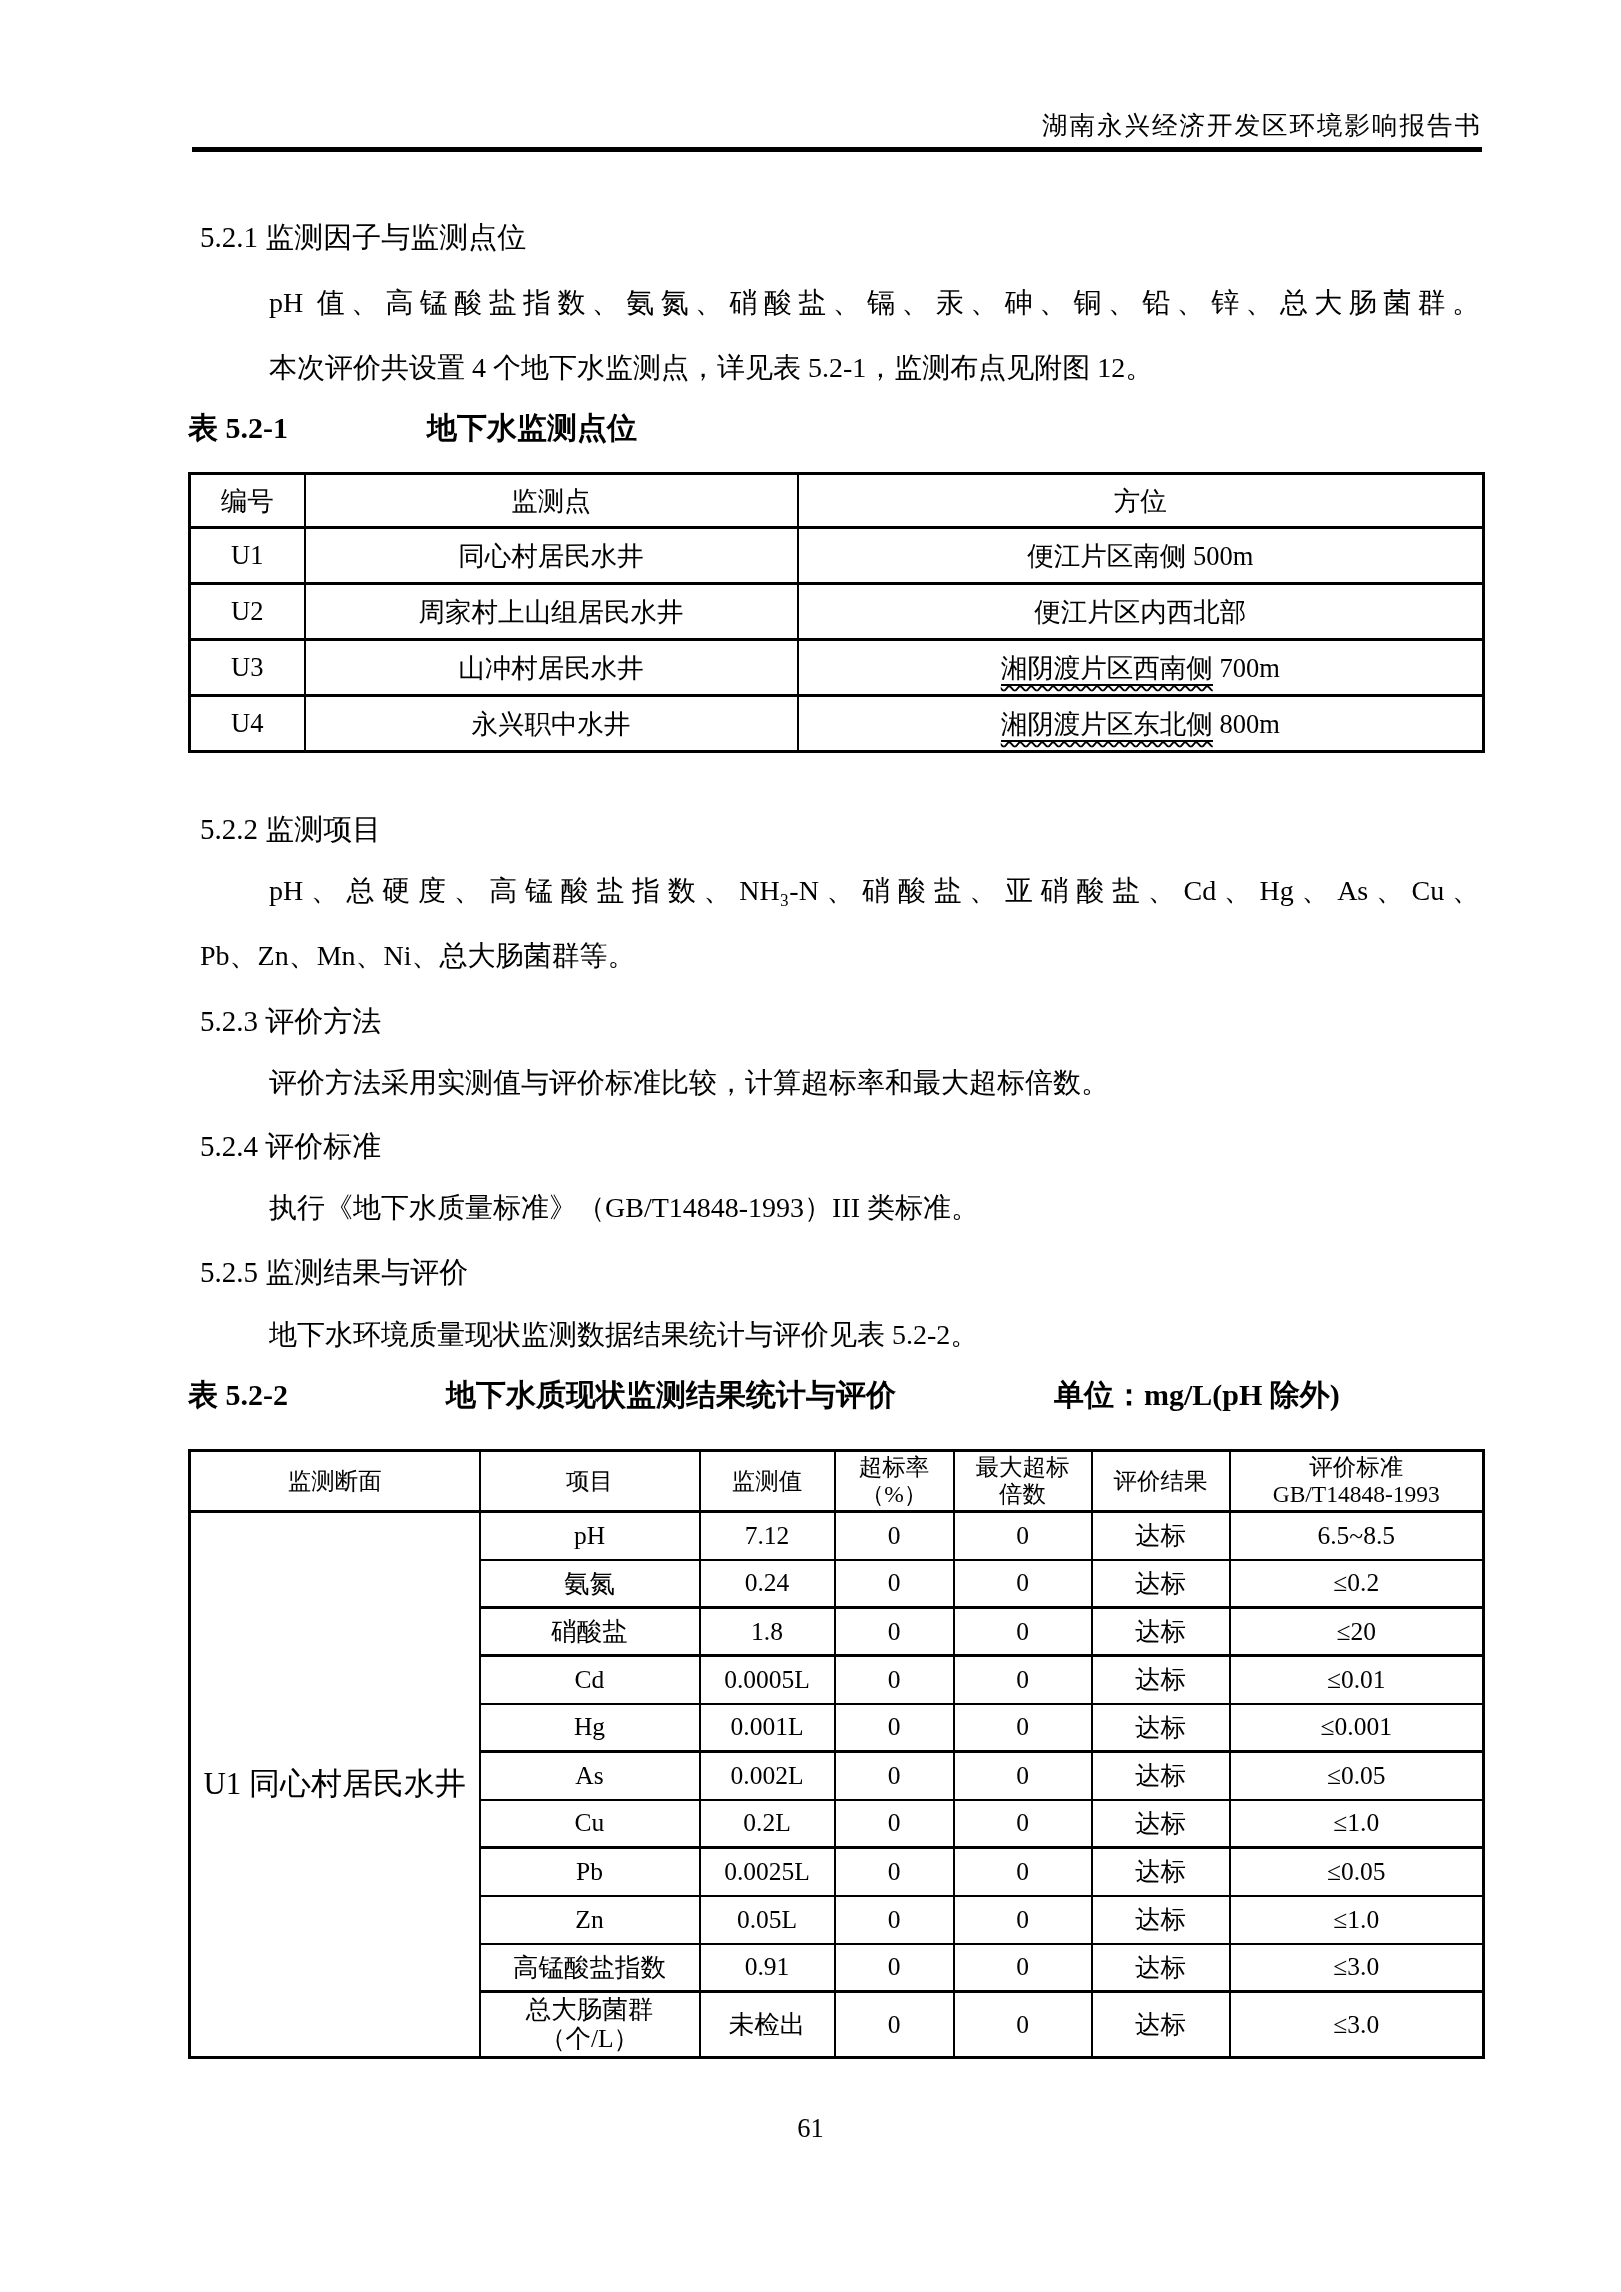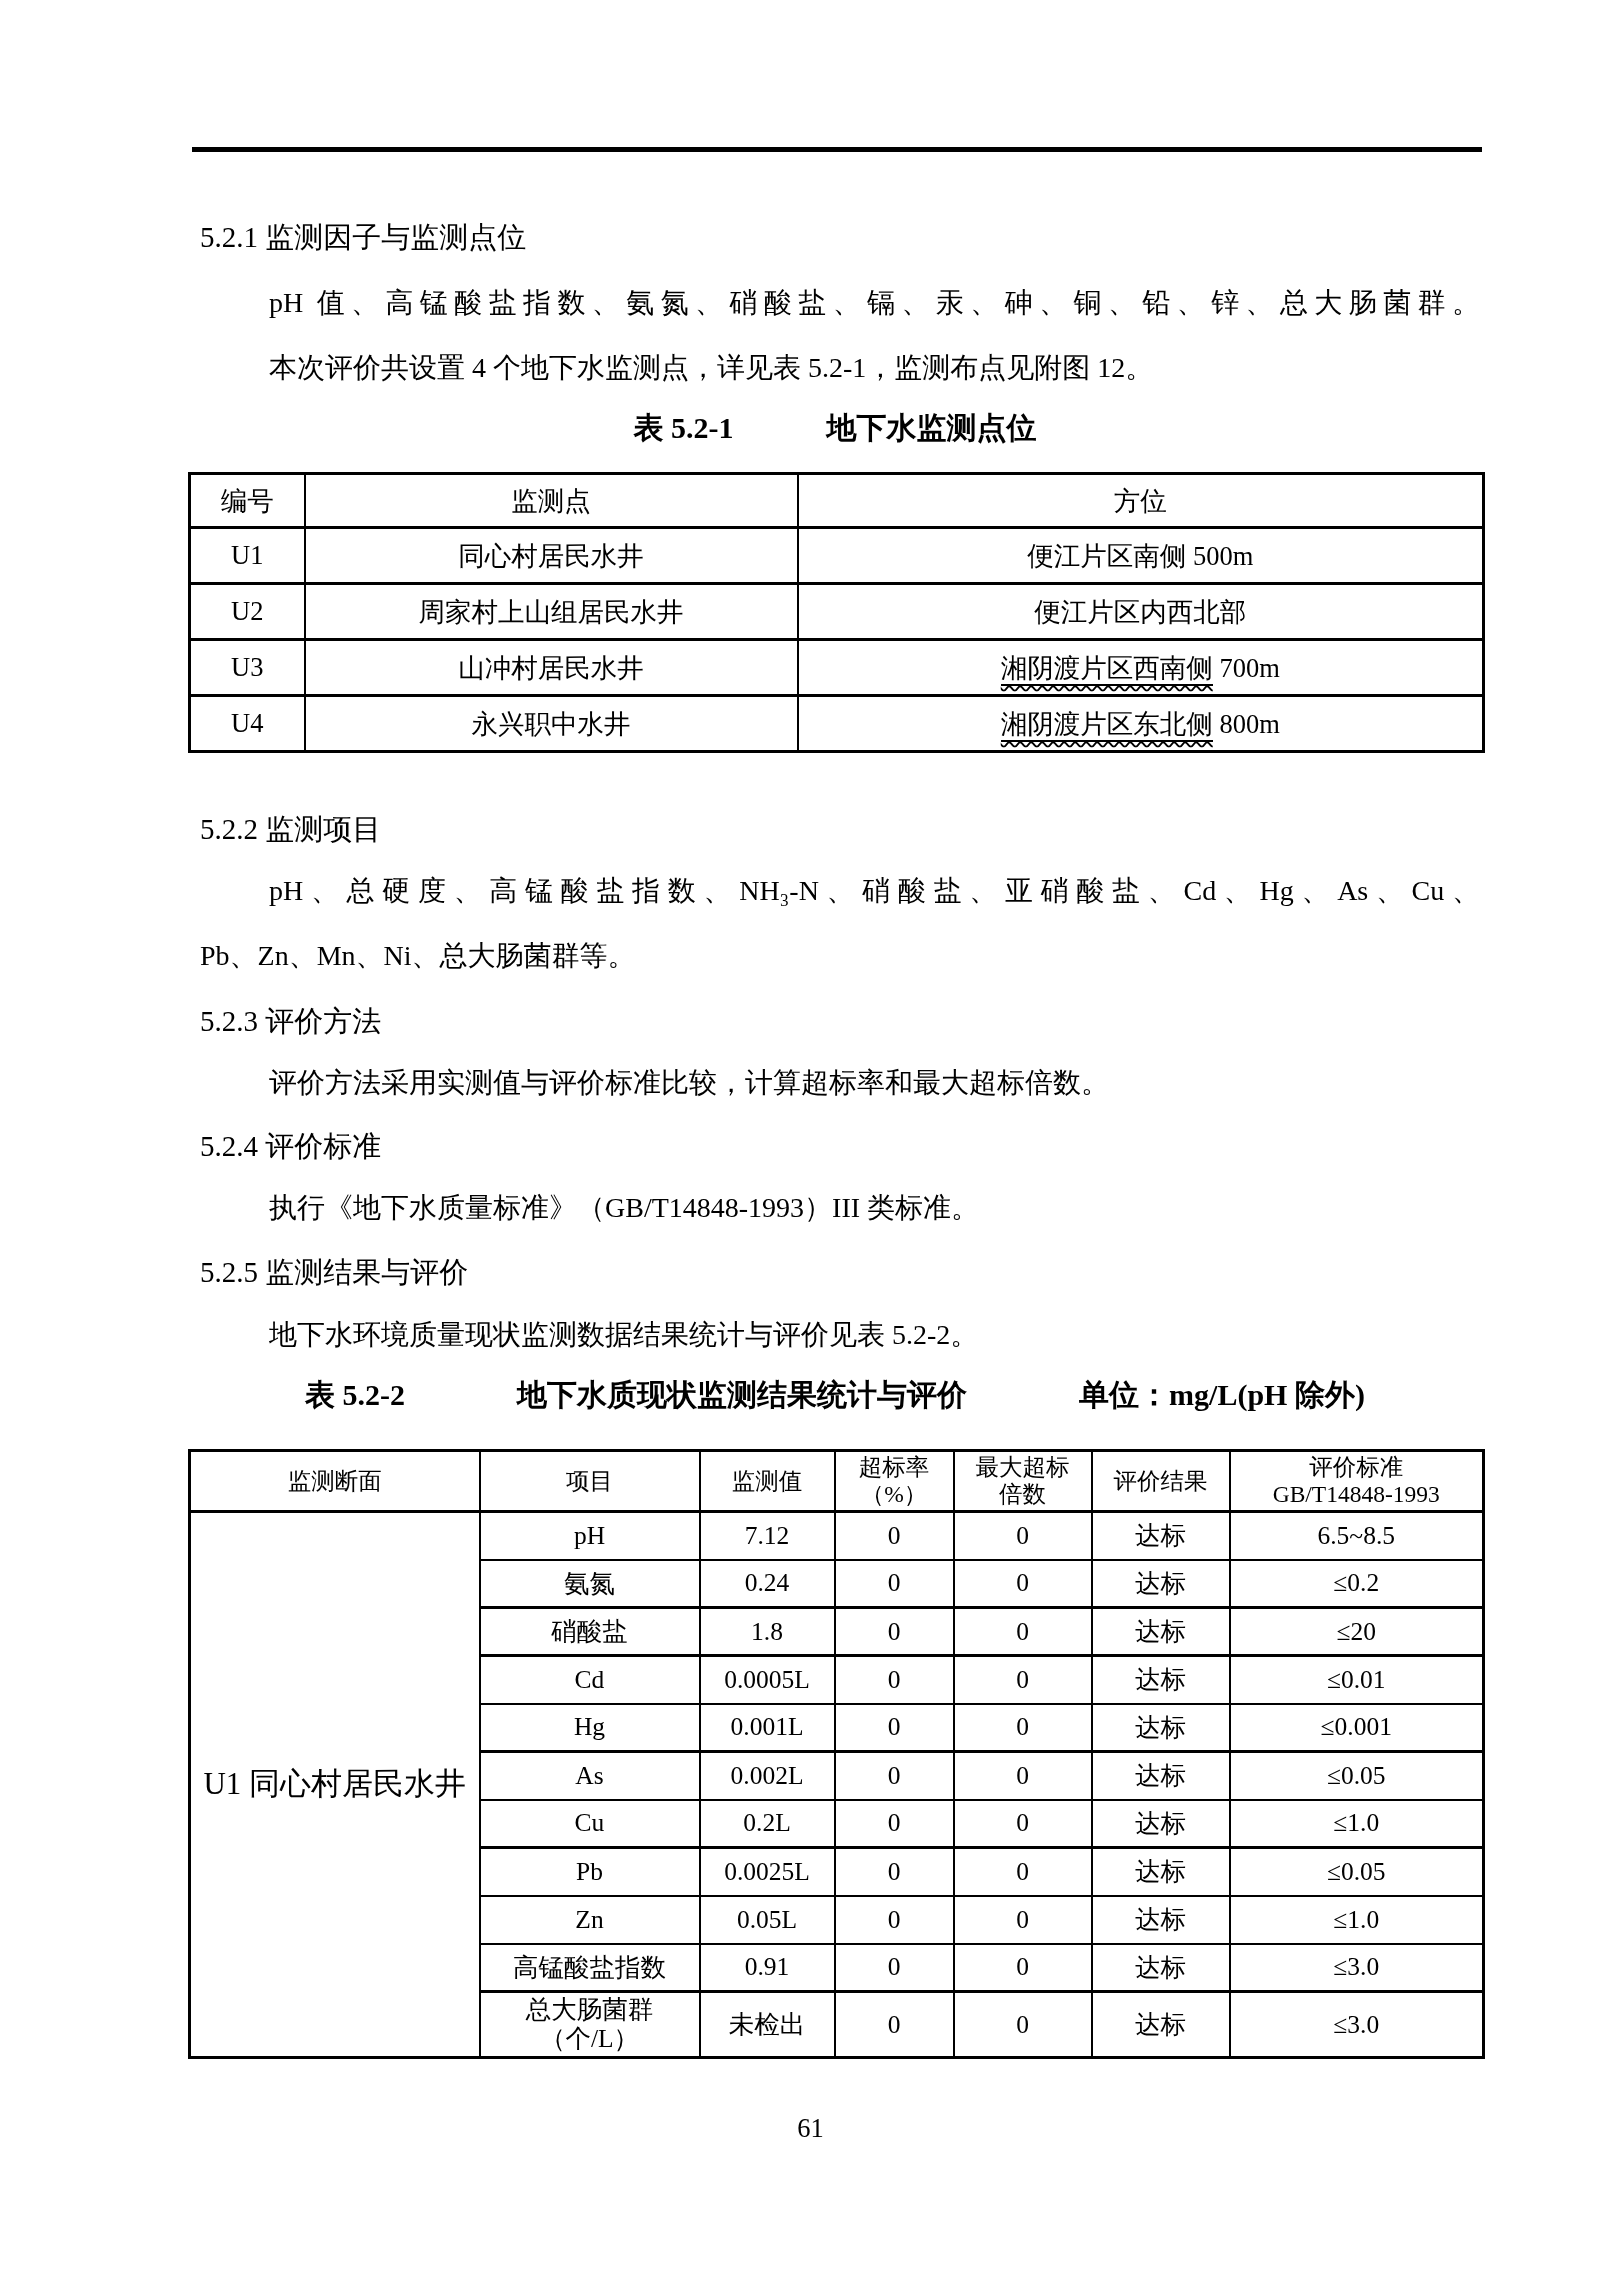--- a/index.html
+++ b/index.html
@@ -34,22 +34,22 @@
   .para {
     left:200px; width:1280px;
     font-size:28px; line-height:1.25;
   }
   .indent { padding-left:69px; }
   .fulljust { text-align:justify; text-align-last:justify; }
 
   
   .caption {
     left:188px; width:1294px;
-    display:flex; justify-content:center; align-items:baseline;
-    font-size:30px; font-weight:bold; white-space:nowrap;
+    display:flex; align-items:baseline;
+    font-size:30px; font-weight:bold; white-space:nowrap;gap:46px;
   }
   .caption .gap1 { margin-left:93px; }
   .caption .gap2 { margin-left:112px; }
 
   
   table {
     border-collapse:collapse; table-layout:fixed;
     width:1294px;
     font-size:26.5px;
   }
@@ -86,20 +86,21 @@
   .page-number {
     left:0; width:1621px; top:2113px;
     text-align:center; font-size:26.5px;font-family:Liberation Serif, serif;
   }
 </style>
 </head>
 <body>
 
 <div class="page">
 
+  <div class="abs header-title">湖南永兴经济开发区环境影响报告书</div>
   <div class="abs header-rule"></div>
 
   <div class="abs heading" style="top:218px">5.2.1 监测因子与监测点位</div>
   <div class="abs para fulljust indent" style="top:285px">pH 值、高锰酸盐指数、氨氮、硝酸盐、镉、汞、砷、铜、铅、锌、总大肠菌群。</div>
   <div class="abs para indent" style="top:350px">本次评价共设置 4 个地下水监测点，详见表 5.2-1，监测布点见附图 12。</div>
 
   <div class="abs caption" style="top:408px">
     <span>表 5.2-1</span>
     <span class="gap1">地下水监测点位</span>
   </div>

